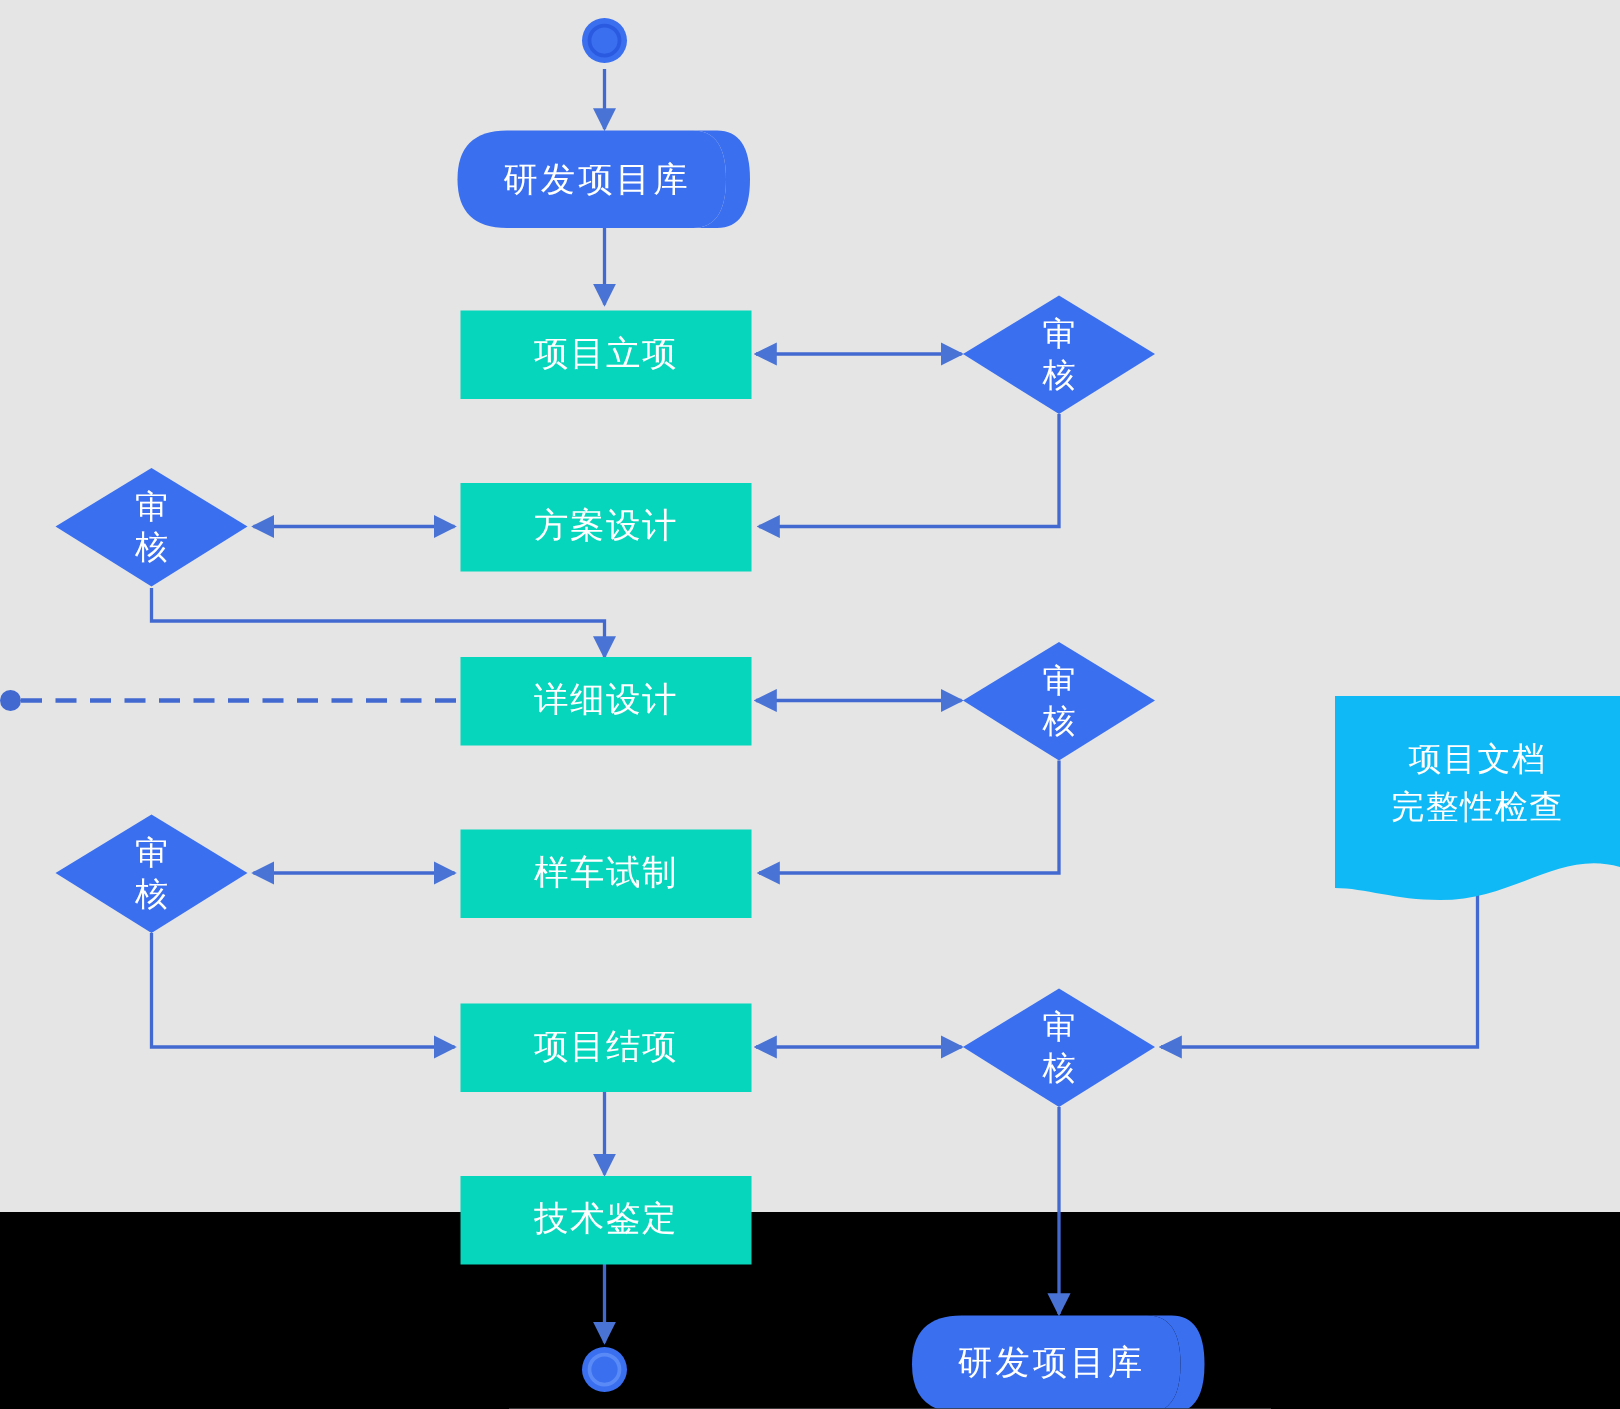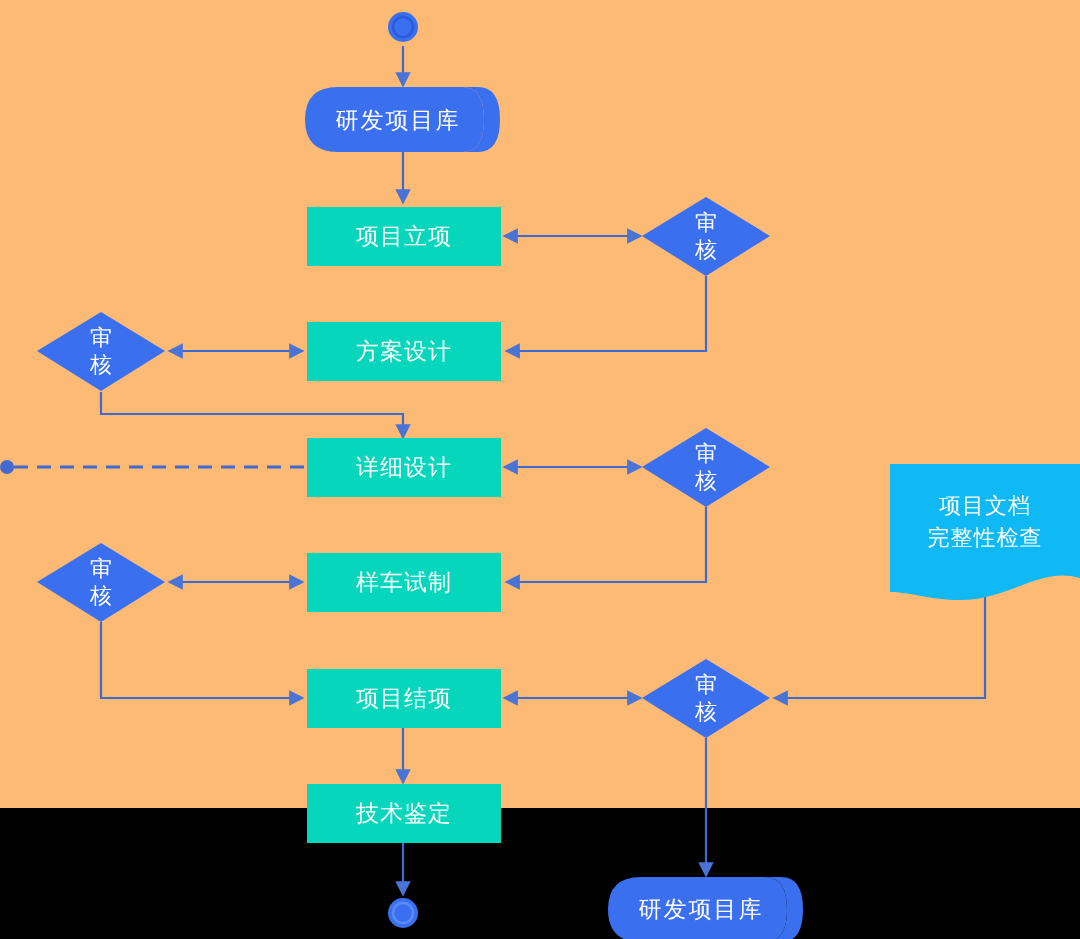--- a/index.html
+++ b/index.html
@@ -10,21 +10,21 @@
   body {
     width: 1080px;
     height: 939px;
     overflow: hidden;
     font-family: "DejaVu Sans", "Liberation Sans", sans-serif;
   }
   #flow-root {
     position: relative;
     width: 1080px;
     height: 808px;
-    background: #fdba74;
+    background: #e5e5e5;
   }
   svg#flow-canvas {
     display: block;
     width: 1080px;
     height: 939px;
   }
   .node-label {
     font-family: "DejaVu Sans", "Liberation Sans", sans-serif;
     fill: #ffffff;
     font-size: 23px;

